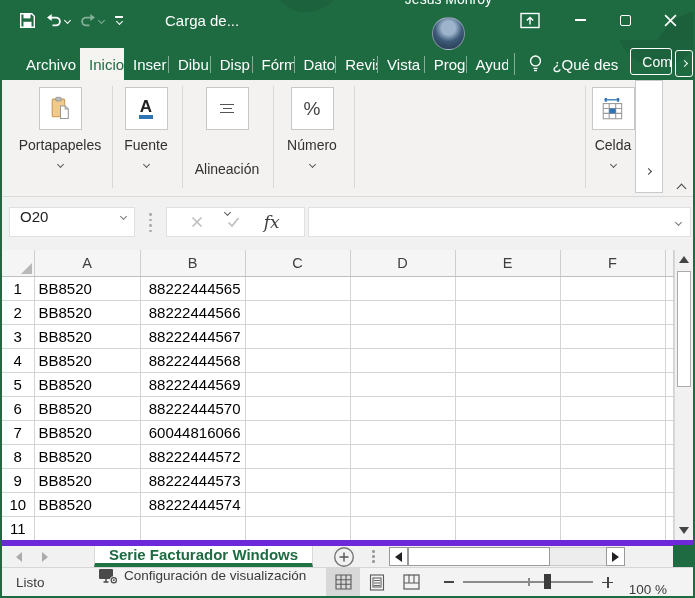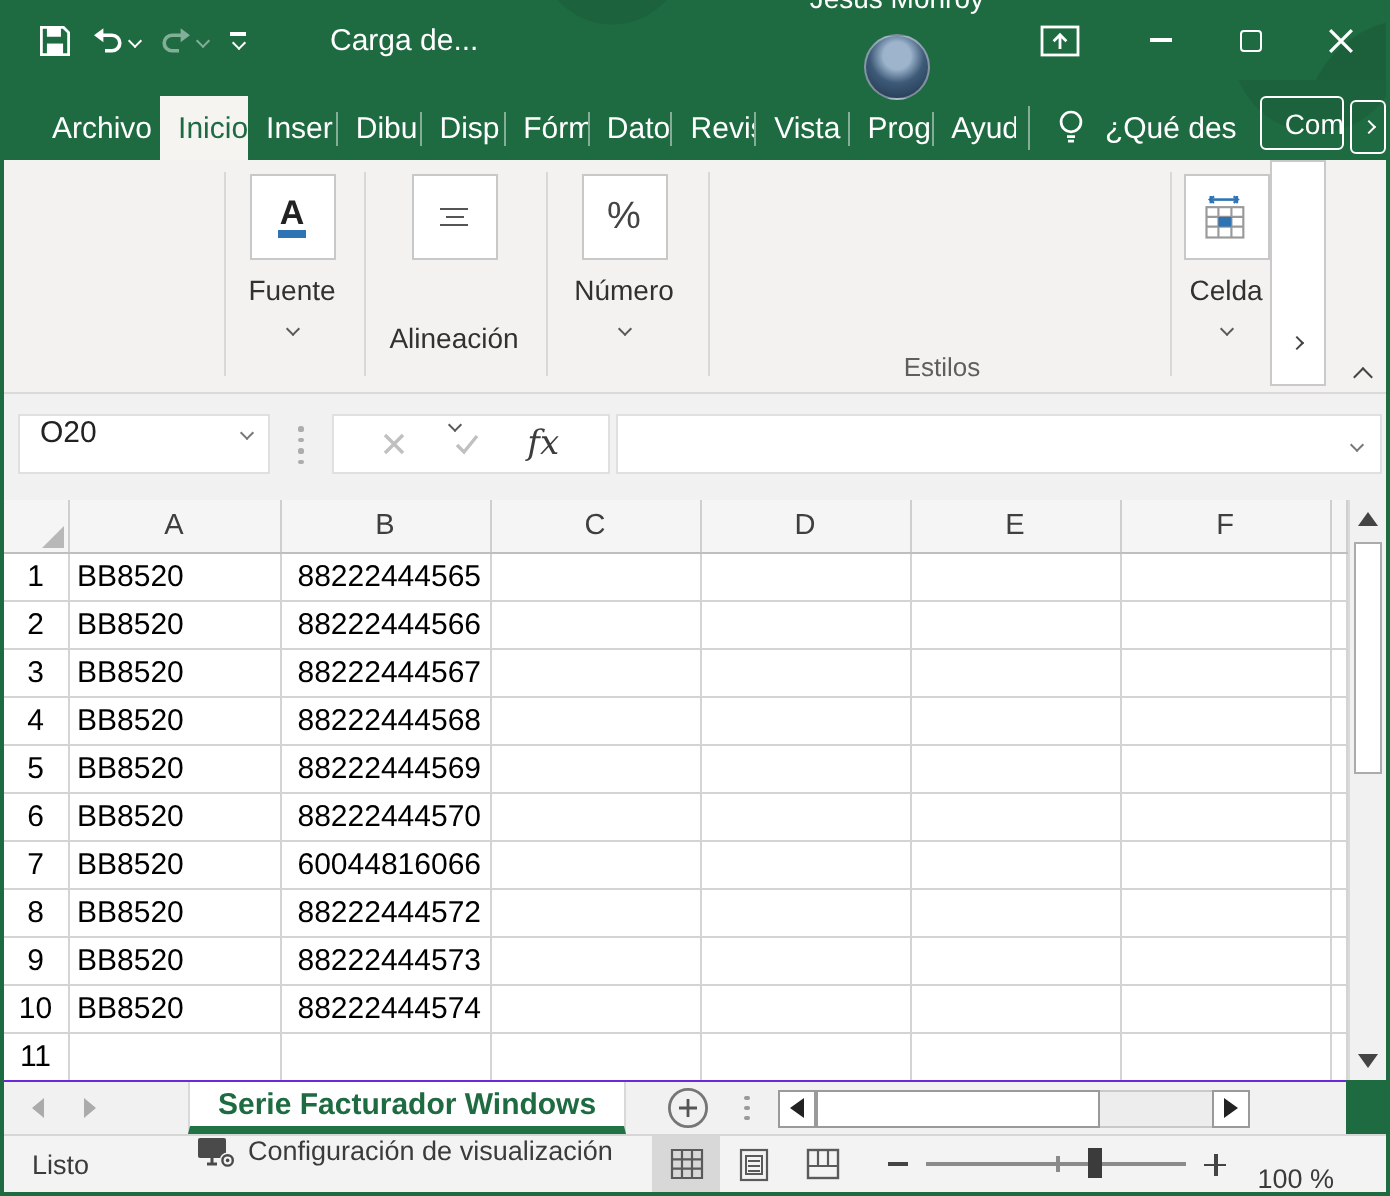--- a/index.html
+++ b/index.html
@@ -116,21 +116,21 @@
   .vscroll { width: 20px; background: #F1F1F1; border-left: 1px solid #D9D9D9; display:flex; flex-direction:column; align-items:center; }
   .sc-arrow { width: 100%; height: 19px; display:flex; align-items:center; justify-content:center; }
   .tri-up   { width:0;height:0;border-left:5px solid transparent;border-right:5px solid transparent;border-bottom:7px solid #444; }
   .tri-down { width:0;height:0;border-left:5px solid transparent;border-right:5px solid transparent;border-top:7px solid #444; }
   .tri-left { width:0;height:0;border-top:5px solid transparent;border-bottom:5px solid transparent;border-right:7px solid #222; }
   .tri-right{ width:0;height:0;border-top:5px solid transparent;border-bottom:5px solid transparent;border-left:7px solid #222; }
   .v-thumb { width: 14px; height: 116px; background: #fff; border: 1px solid #ABABAB; margin-top: 2px; }
   .v-track-rest { flex: 1; }
 
   
-  .sheetbar { height: 27px; background: #F1F1F1; border-top: 1px solid #6d28d9; display: flex; align-items: stretch; position: relative; }
+  .sheetbar { height: 27px; background: #F1F1F1; border-top: 6px solid #6d28d9; display: flex; align-items: stretch; position: relative; }
   .nav-arrows { display:flex; align-items:center; gap: 20px; padding: 0 14px 0 14px; }
   .nav-tri-l { width:0;height:0;border-top:5px solid transparent;border-bottom:5px solid transparent;border-right:6px solid #ABABAB; }
   .nav-tri-r { width:0;height:0;border-top:5px solid transparent;border-bottom:5px solid transparent;border-left:6px solid #ABABAB; }
   .sheet-tab { margin-left: 32px; background:#fff; display:flex; align-items:center; padding: 0 14px;
                font-size: 15px; font-weight: bold; color: #1E6B42; border-bottom: 4px solid #217346;
                border-left:1px solid #D9D9D9; border-right:1px solid #D9D9D9; white-space: nowrap; }
   .addsheet { display:flex; align-items:center; margin-left: 20px; }
   .sheet-dots { display:flex; flex-direction:column; gap:2.5px; justify-content:center; margin-left: 17px; }
   .sheet-dots i { width:2.6px;height:2.6px;border-radius:50%;background:#9a9a9a; }
   .hscroll { display:flex; align-items:center; margin-left: 14px; width: 236px; }
@@ -250,20 +250,33 @@
         </svg>
       <span>Compartir</span>
     </div>
     <div class="more-ribbon-btn">
       <span class="chev right"></span>
     </div>
   </div>
 
   <div class="ribbon">
 
+    <div class="rgroup-collapsed" style="left:12px; width:92px;">
+      <div class="rgroup-iconbox">
+        <svg width="25" height="25" viewBox="0 0 24 24">
+          <rect x="4" y="3" width="12" height="17" rx="1" fill="#F0C98C" stroke="#C9A express96A4E" stroke-width="0"></rect>
+          <rect x="4" y="3" width="12" height="17" rx="1" fill="#F0C98C" stroke="#C99A4E" stroke-width="1"></rect>
+          <rect x="7.5" y="1.3" width="5" height="3.4" rx="0.8" fill="#BFBFBF" stroke="#8F8F8F" stroke-width="0.8"></rect>
+          <path d="M12 9.5 H16.5 L19.5 12.5 V21.5 H12 Z" fill="#fff" stroke="#9A9A9A"></path>
+          <path d="M16.5 9.5 V12.5 H19.5" fill="none" stroke="#9A9A9A"></path>
+        </svg>
+      </div>
+      <div class="rgroup-label">Portapapeles</div>
+      <span class="chev rgroup-chev"></span>
+    </div>
     <span class="rdiv" style="left:110px"></span>
 
     <div class="rgroup-collapsed" style="left:115px; width:58px;">
       <div class="rgroup-iconbox">
         <span class="icon-a">A</span>
       </div>
       <div class="rgroup-label">Fuente</div>
       <span class="chev rgroup-chev"></span>
     </div>
     <span class="rdiv" style="left:180px"></span>
@@ -283,24 +296,20 @@
 
     <div class="rgroup-collapsed" style="left:277px; width:66px;">
       <div class="rgroup-iconbox">
         <span class="pct">%</span>
       </div>
       <div class="rgroup-label">Número</div>
       <span class="chev rgroup-chev"></span>
     </div>
     <span class="rdiv" style="left:352px"></span>
 
-    <div class="estilos-wrap">
-
-      <div class="estilos-caption">Estilos</div>
-    </div>
     <span class="rdiv" style="left:583px"></span>
 
     <div class="rgroup-collapsed" style="left:588px; width:46px;">
       <div class="rgroup-iconbox">
         <svg width="26" height="24" viewBox="0 0 24 22">
           <path d="M5 2.5 H17" stroke="#2E74B5" stroke-width="1.2"></path>
           <path d="M5 0.8 V4.2 M17 0.8 V4.2" stroke="#2E74B5" stroke-width="1.2"></path>
           <path d="M6.5 1 L4.5 2.5 L6.5 4 M15.5 1 L17.5 2.5 L15.5 4" stroke="#2E74B5" stroke-width="1" fill="none"></path>
           <rect x="3" y="6" width="17" height="14" fill="#fff" stroke="#9A9A9A"></rect>
           <path d="M3 10.5 H20 M3 15 H20 M8.5 6 V20 M14.5 6 V20" stroke="#9A9A9A"></path>

